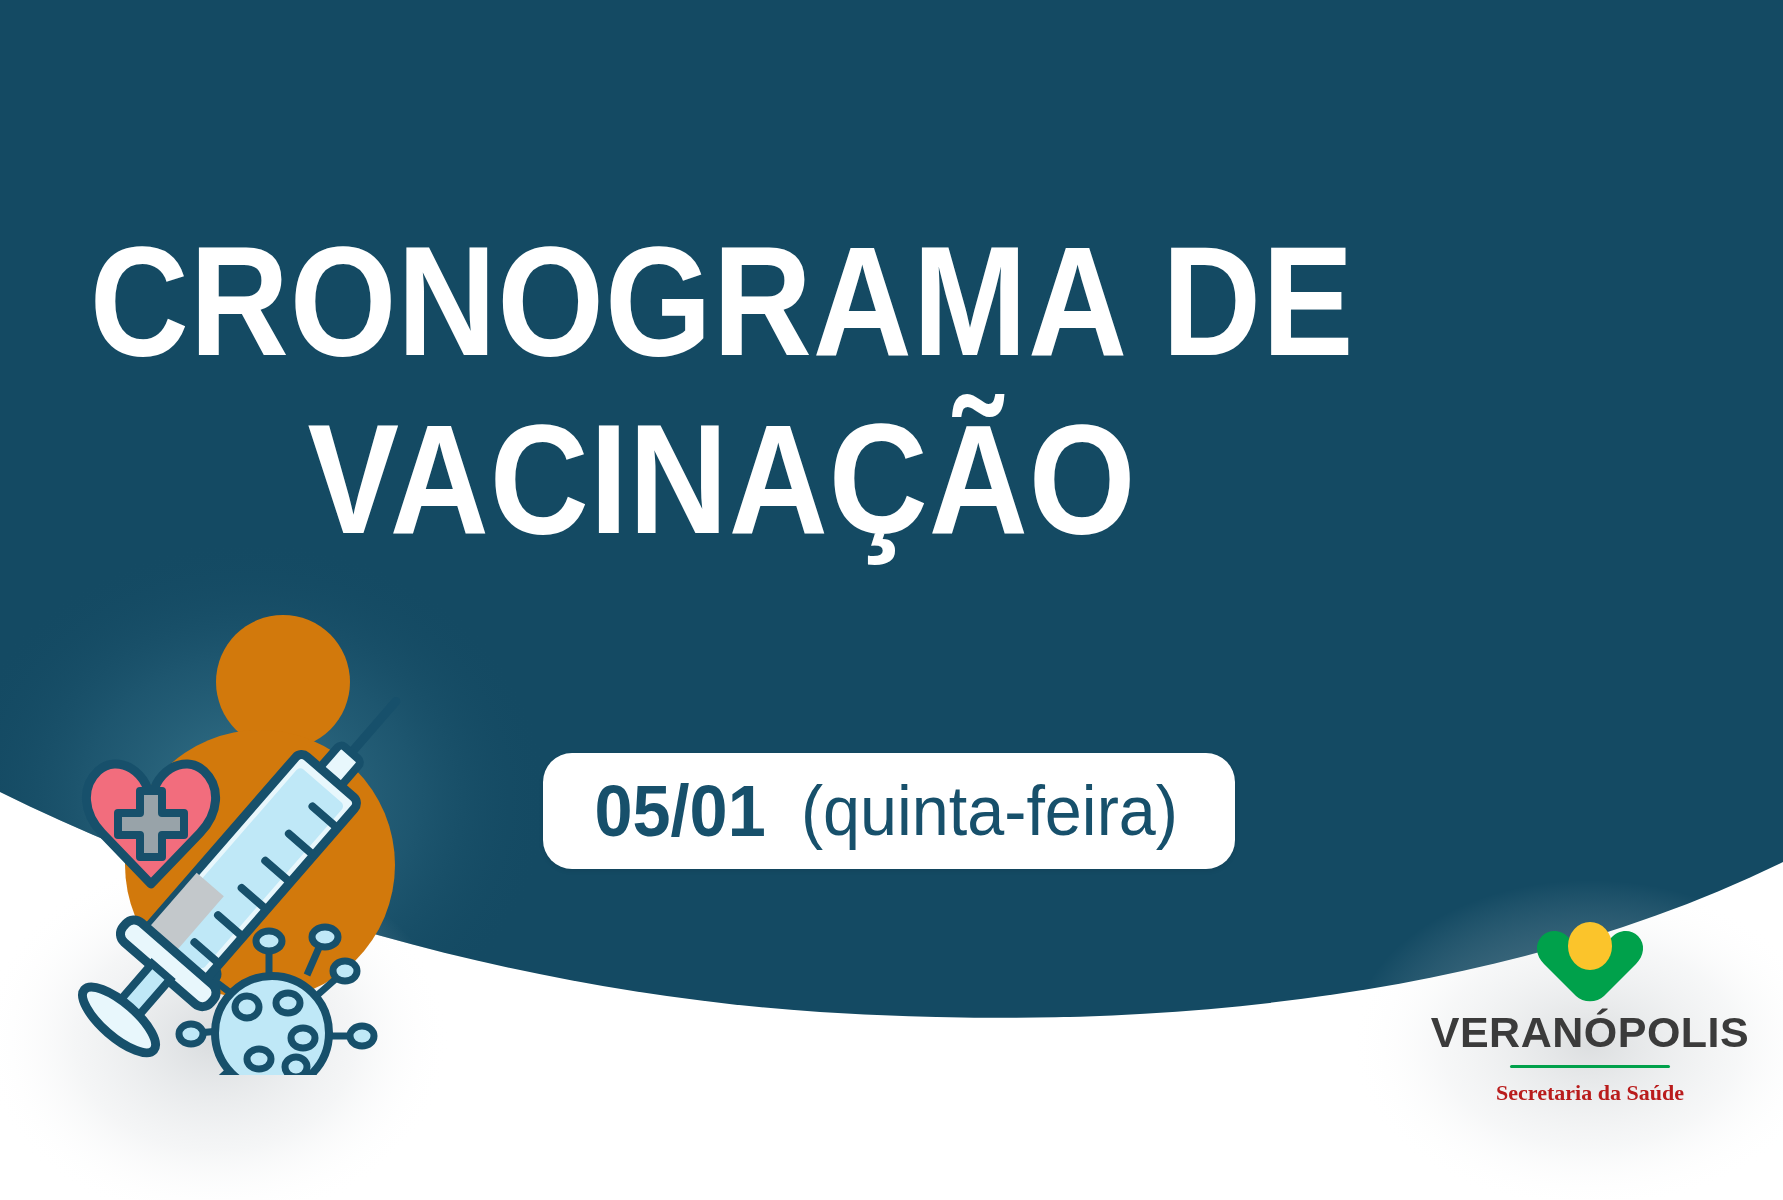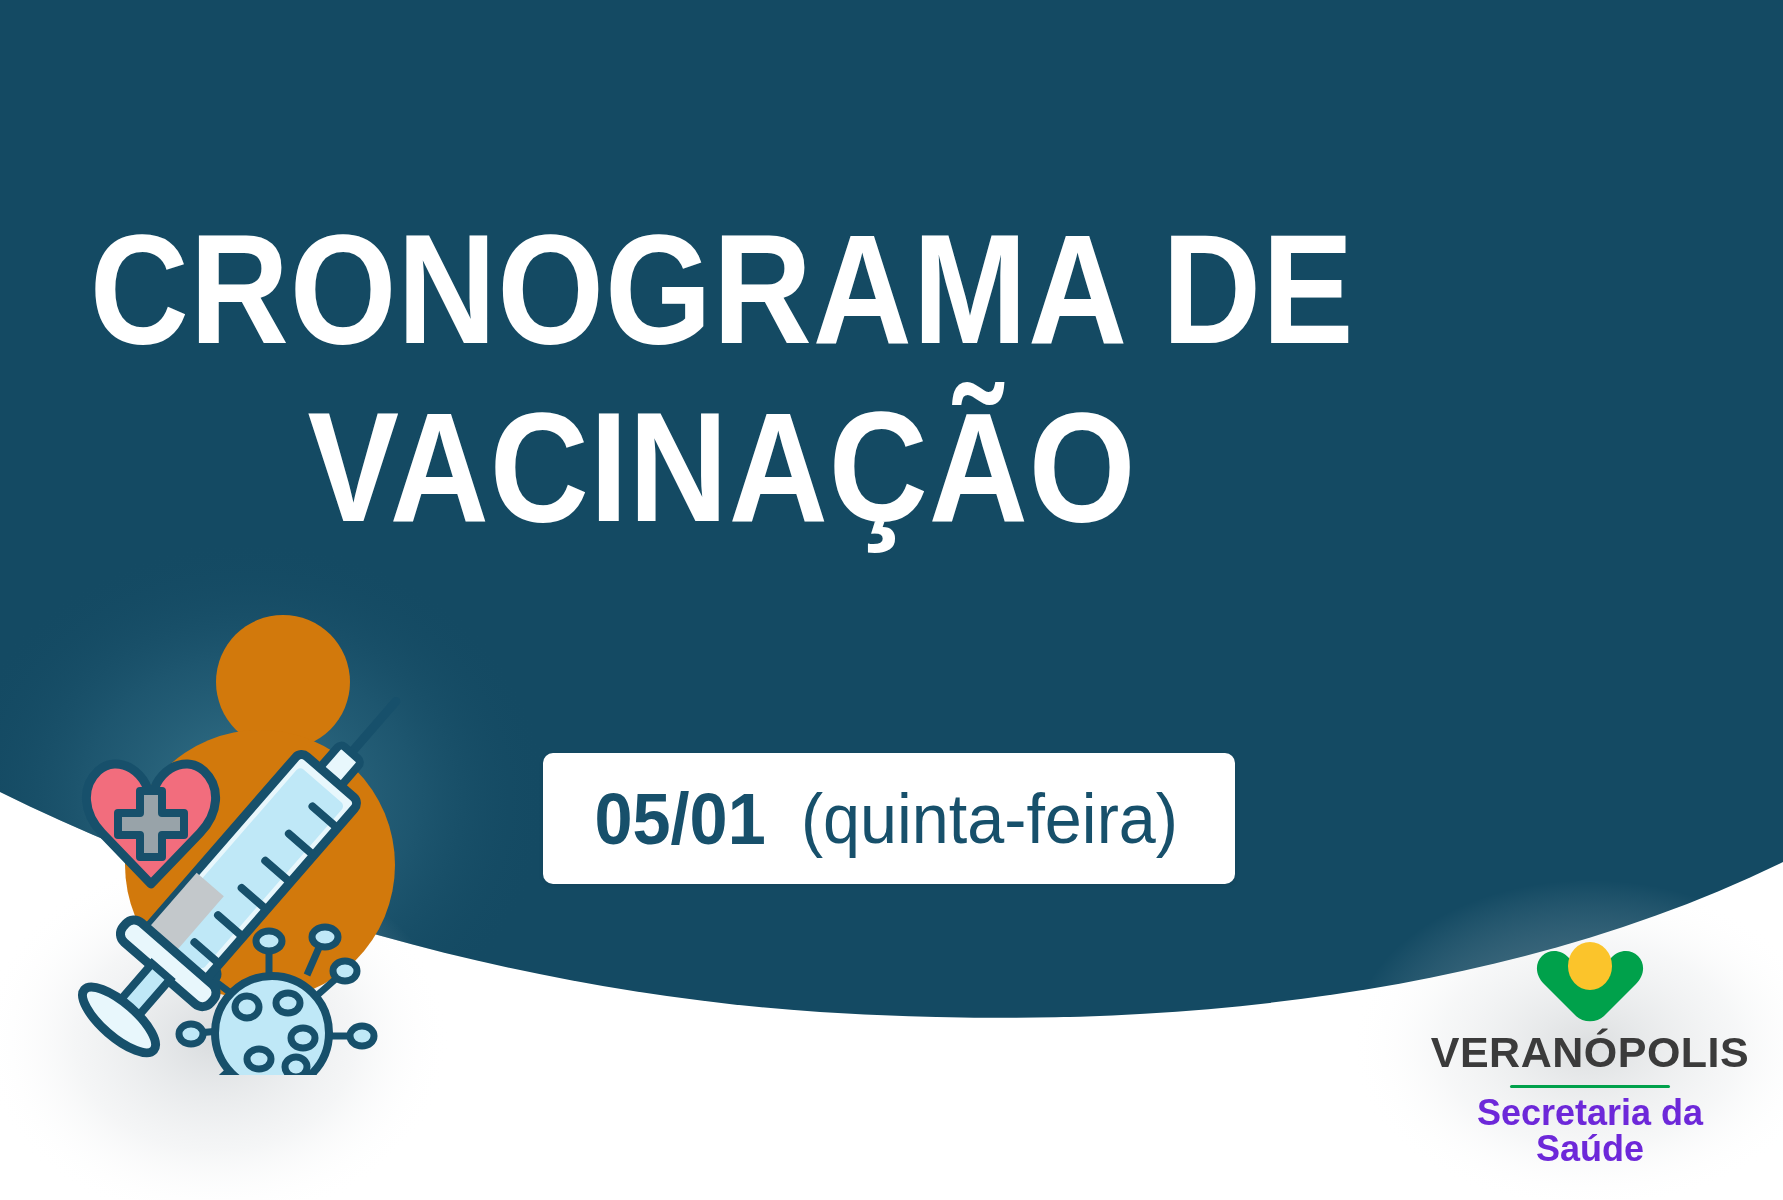--- a/index.html
+++ b/index.html
@@ -21,21 +21,21 @@
   .bg-layer {
     position: absolute;
     left: 0; top: 0;
     width: 1783px;
     height: 1200px;
   }
   
   .title-wrap {
     position: absolute;
     left: 0;
-    top: 200px;
+    top: 212px;
     width: 1444px;
     text-align: center;
     pointer-events: none;
   }
   .title-line {
     display: block;
     color: #ffffff;
     font-family: "Liberation Sans Narrow", "Liberation Sans", sans-serif;
     font-weight: 700;
     font-size: 156px;
@@ -44,23 +44,23 @@
     transform: scaleX(0.88);
     transform-origin: center center;
     white-space: nowrap;
   }
   
   .date-badge {
     position: absolute;
     left: 543px;
     top: 753px;
     width: 692px;
-    height: 131px;
+    height: 116px;
     background: #ffffff;
-    border-radius: 10px;
+    border-radius: 29px;
     display: flex;
     align-items: center;
     justify-content: center;
     box-shadow: 0 2px 5px rgba(0,0,0,0.08);
   }
   .date-num {
     color: #17506b;
     font-family: "Liberation Sans Narrow", "Liberation Sans", sans-serif;
     font-weight: 700;
     font-size: 72px;
@@ -74,21 +74,21 @@
     font-weight: 400;
     font-size: 70px;
     line-height: 70px;
     margin-left: 20px;
     transform: scaleX(0.95);
   }
   
   .logo-block {
     position: absolute;
     left: 1425px;
-    top: 940px;
+    top: 920px;
     width: 330px;
     text-align: center;
   }
   .logo-mark {
     display: block;
     margin: 0 auto 2px auto;
     width: 120px;
     height: 86px;
   }
   .logo-city {
@@ -110,24 +110,24 @@
   }
   .logo-rule {
     width: 160px;
     height: 3px;
     background: #00a14b;
     margin: 9px auto 7px auto;
     border-radius: 2px;
   }
   .logo-dept {
     display: block;
-    color: #6d28d9;
-    font-family: Liberation Sans, sans-serif;
-    font-weight: 700;
-    font-size: 36px;
+    color: #b91c1c;
+    font-family: Liberation Serif, serif;
+    font-weight: 700;
+    font-size: 22px;
     line-height: 36px;
   }
   
   .illus {
     position: absolute;
     left: 55px;
     top: 575px;
     width: 400px;
     height: 500px;
   }

